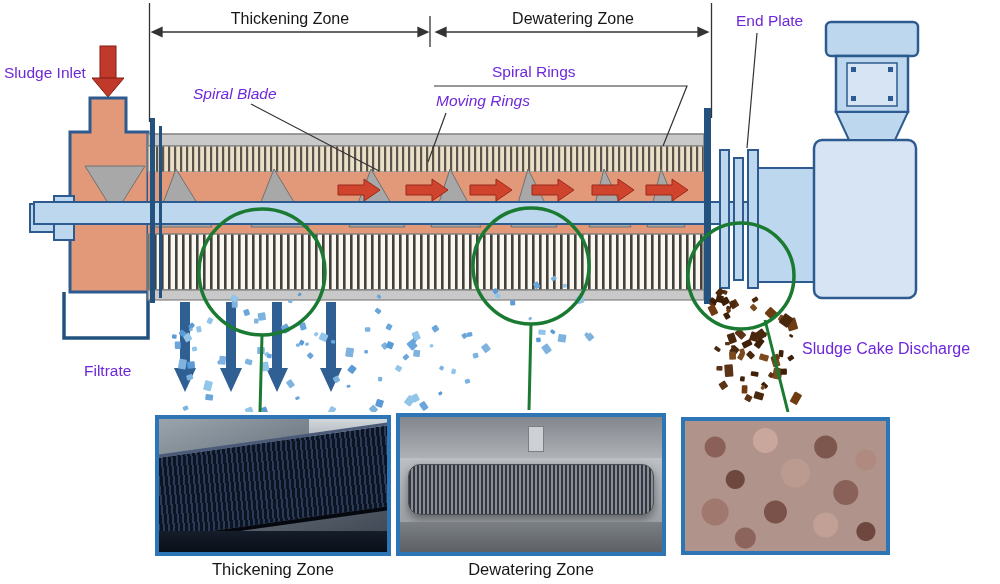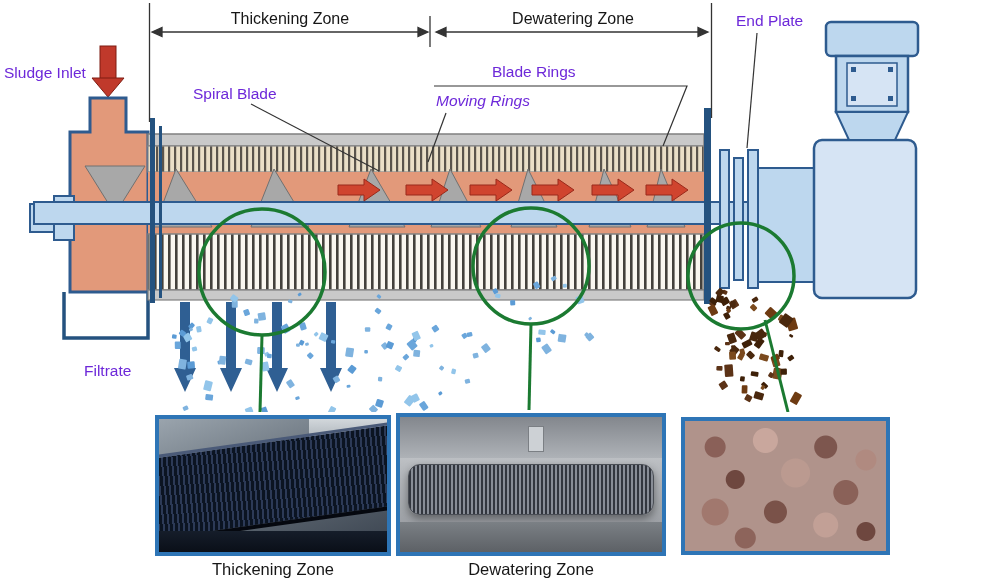--- a/index.html
+++ b/index.html
@@ -320,24 +320,25 @@
       <polyline points="434,86 687,86 663,146"></polyline>
       <line x1="446" y1="113" x2="428" y2="162"></line>
       <line x1="757" y1="33" x2="747" y2="148"></line>
     </g>
   </svg>
 
   <div class="lbl" style="left:4px;top:64px;">Sludge Inlet</div>
   <div class="dim" style="left:150px;top:10px;width:280px;">Thickening Zone</div>
   <div class="dim" style="left:434px;top:10px;width:278px;">Dewatering Zone</div>
   <div class="lbl" style="left:736px;top:12px;">End Plate</div>
-  <div class="lbl" style="left:193px;top:85px;">Spiral Blade</div>
-  <div class="lbl" style="left:492px;top:63px;">Blade Rings</div>
+  <div class="lbl" style="left:193px;top:85px;font-style:italic;">Spiral Blade</div>
+  <div class="lbl" style="left:492px;top:63px;">Spiral Rings</div>
   <div class="lbl" style="left:436px;top:92px;font-style:italic;">Moving Rings</div>
   <div class="lbl" style="left:84px;top:362px;">Filtrate</div>
+  <div class="lbl" style="left:802px;top:340px;font-size:16px;">Sludge Cake Discharge</div>
 
   <div class="photo ph1" style="left:155px;top:415px;width:236px;height:141px;">
     <div class="ph1-light"></div>
     <div class="ph1-cyl"></div>
     <div class="ph1-bot"></div>
   </div>
   <div class="photo ph2" style="left:396px;top:413px;width:270px;height:143px;">
     <div class="ph2-top"></div>
     <div class="ph2-tag"></div>
     <div class="ph2-cyl"></div>

